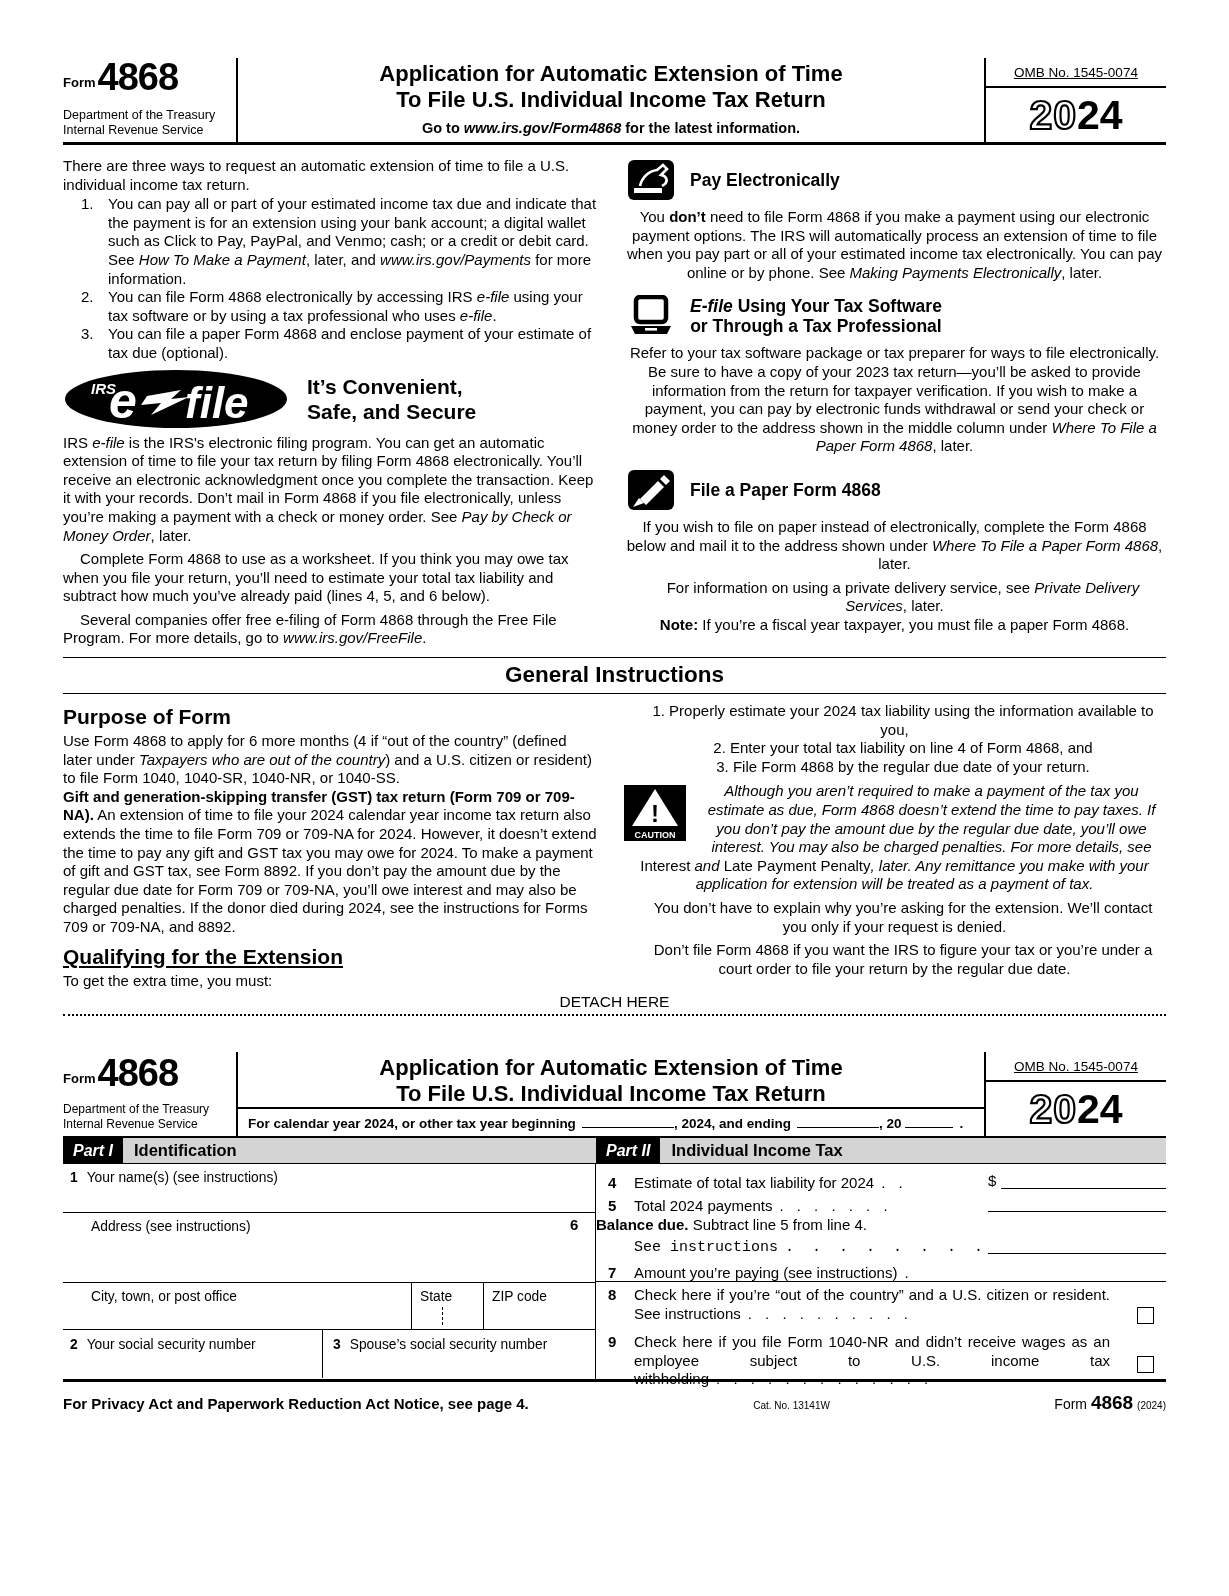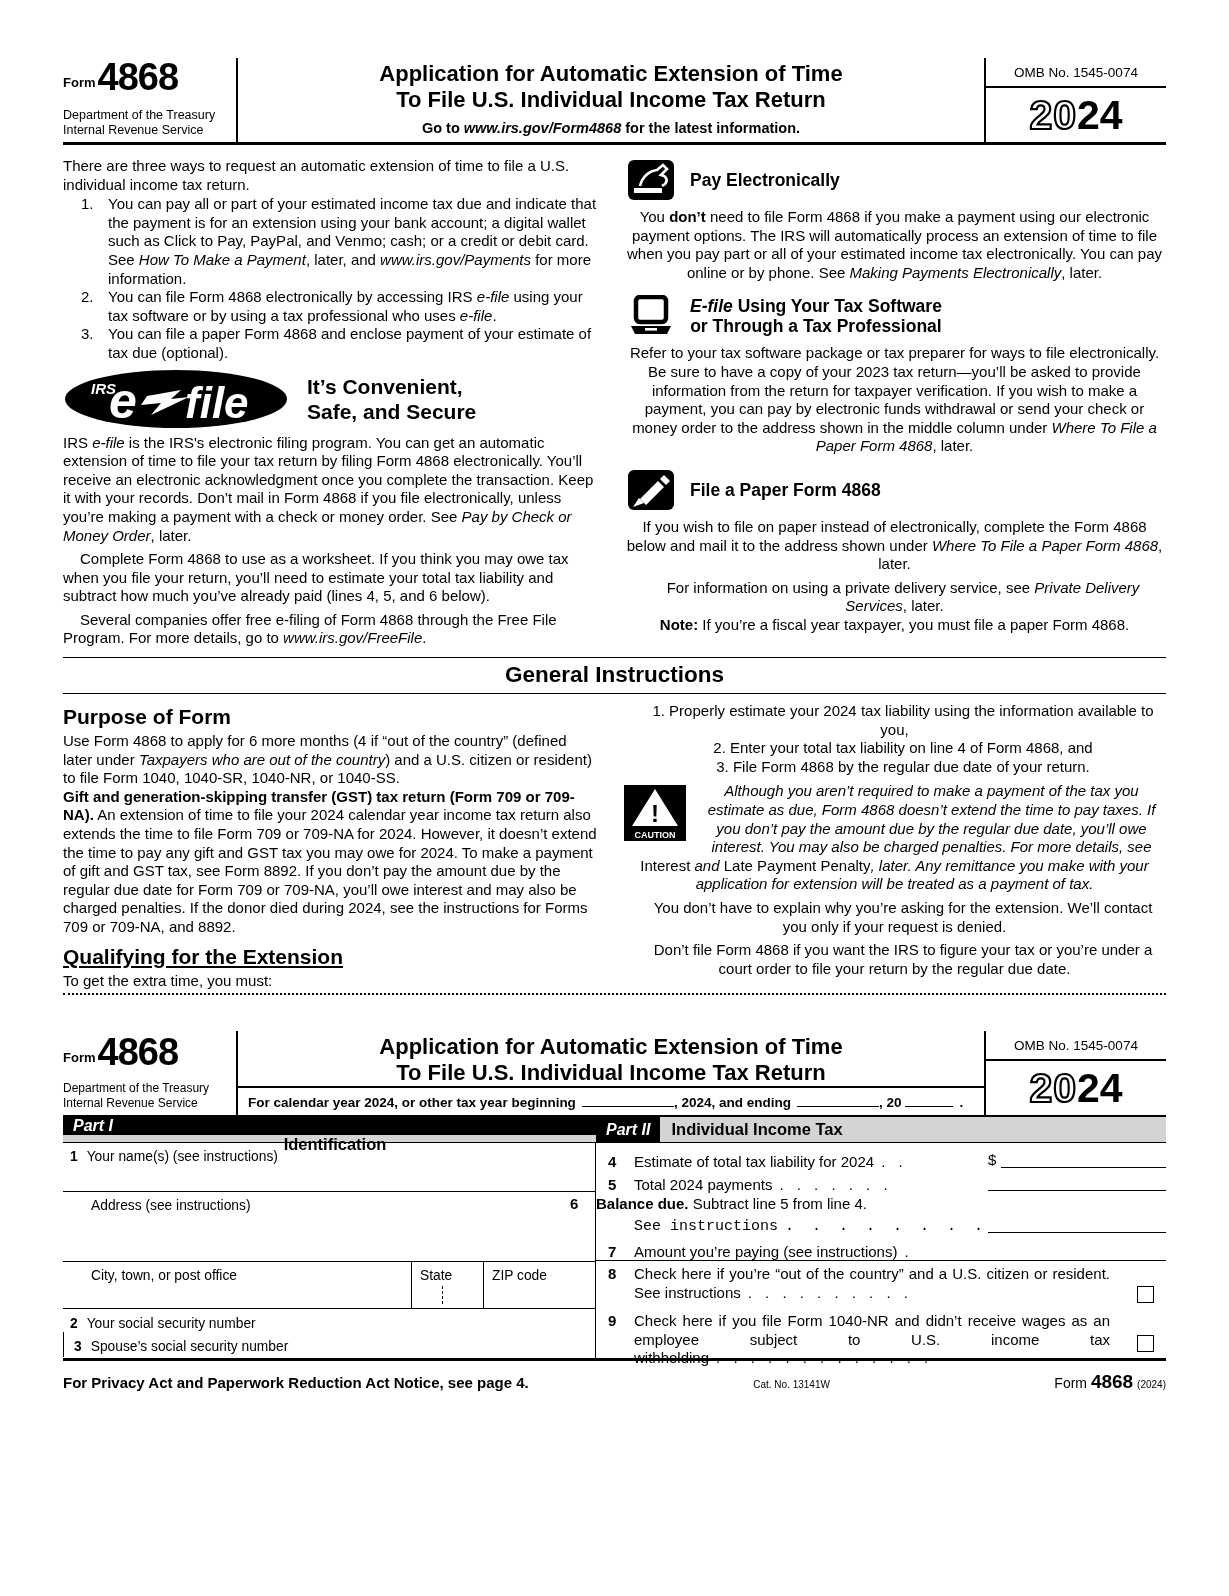--- a/index.html
+++ b/index.html
@@ -17,21 +17,21 @@
   .hdr-left { width: 175px; border-right: 2px solid #000; padding: 2px 8px 4px 0; }
   .formline { display: flex; align-items: flex-end; }
   .fw { font-size: 13px; font-weight: bold; padding-bottom: 4px; }
   .fn { font-size: 38px; font-weight: bold; letter-spacing: -1px; line-height: 34px; margin-left: 2px; }
   .dept { font-size: 12.5px; line-height: 15px; margin-top: 14px; }
   .hdr-center { flex: 1; display: flex; flex-direction: column; }
   .hc-pad { text-align: center; padding: 3px 8px 0; }
   .title { font-size: 22px; font-weight: bold; line-height: 26px; }
   .goto { font-size: 14.5px; font-weight: bold; margin-top: 7px; }
   .hdr-right { width: 182px; border-left: 2px solid #000; display: flex; flex-direction: column; }
-  .omb { font-size: 13.5px; text-align: center; padding: 7px 4px 6px; border-bottom: 2px solid #000; }
+  .omb { font-size: 13.5px; text-align: center; padding: 7px 4px 6px; border-bottom: 2px solid #000; text-decoration: underline; }
   .year { text-align: center; font-size: 41px; font-weight: bold; padding-top: 5px; line-height: 44px; }
   .year .outline { color: #fff; -webkit-text-stroke: 2.2px #000; letter-spacing: 1px; }
   @supports not (-webkit-text-stroke: 1px #000) {
     .year .outline { color:#fff; text-shadow: -1.5px -1.5px 0 #000, 1.5px -1.5px 0 #000, -1.5px 1.5px 0 #000, 1.5px 1.5px 0 #000; }
   }
 
   
   .cols { display: flex; gap: 24px; margin-top: 12px; }
   .col-l { width: 536px; }
   .col-r { flex: 1; text-align: center; }
@@ -68,37 +68,37 @@
   .hdr2 .hdr-left { padding-top: 4px; }
   .hdr2 .dept { font-size: 12px; line-height: 14.5px; margin-top: 12px; }
   .calline { border-top: 2px solid #000; margin-top: auto; font-weight: bold; font-size: 13.5px; padding: 6px 4px 5px 10px; display: flex; align-items: baseline; white-space: nowrap; }
   .blank { display: inline-block; border-bottom: 1.2px solid #000; height: 13px; }
   .b1 { width: 92px; margin-left: 6px; }
   .b2 { width: 82px; margin-left: 6px; }
   .b3 { width: 48px; margin-left: 4px; margin-right: 6px; }
 
   .partbars { display: flex; border-bottom: 1.2px solid #000; }
   .pbar { background: #d4d4d4; display: flex; align-items: stretch; height: 25px; }
-  .pbar1 { width: 533px; flex-direction: column; }
+  .pbar1 { width: 533px; }
   .pbar2 { flex: 1; }
   .plabel { background: #000; color: #fff; font-weight: bold; font-style: italic; font-size: 16px; display: flex; align-items: center; padding: 0 10px; white-space: nowrap; }
   .ptitle { font-weight: bold; font-size: 16.5px; align-self: center; margin-left: 11px; white-space: nowrap; }
 
   .fields { display: flex; border-bottom: 3px solid #000; }
   .fl { width: 533px; border-right: 1.4px solid #000; }
   .fl .flabel { font-size: 13.8px; }
   .fl .fnum { font-weight: bold; font-size: 13.8px; margin-right: 9px; }
   .row-name { height: 49px; border-bottom: 1.2px solid #000; padding: 4px 6px 0 7px; }
   .row-addr { height: 70px; border-bottom: 1.2px solid #000; padding: 4px 6px 0 28px; }
   .row-city { height: 47px; border-bottom: 1.2px solid #000; display: flex; }
   .c-city { flex: 1; padding: 4px 6px 0 28px; }
   .c-state { width: 72px; border-left: 1.2px solid #000; padding: 4px 0 0 8px; }
   .c-zip { width: 112px; border-left: 1.2px solid #000; padding: 4px 6px 0 8px; }
   .state-dash { width: 0; border-left: 1.5px dashed #000; height: 18px; margin: 2px 0 0 22px; }
-  .row-ssn { height: 48px; display: flex; flex-direction: column; }
+  .row-ssn { height: 48px; display: flex; }
   .s-a { width: 259px; padding: 5px 6px 0 7px; }
   .s-b { flex: 1; border-left: 1.2px solid #000; padding: 5px 6px 0 10px; }
 
   .fr { flex: 1; position: relative; font-size: 15px; }
   .fr .lrow { display: flex; align-items: flex-end; padding-left: 12px; }
   .fr .lnum { font-weight: bold; width: 26px; flex: none; }
   .dots { word-spacing: 9px; padding-left: 7px; white-space: nowrap; }
   .amt { margin-left: auto; width: 178px; flex: none; display: flex; align-items: flex-end; padding-bottom: 2px; }
   .dollar { font-size: 15px; padding-right: 5px; }
   .uline { flex: 1; border-bottom: 1.3px solid #000; height: 17px; }
@@ -250,20 +250,21 @@
           <text x="32" y="38" font-size="24" font-weight="bold" text-anchor="middle" fill="#000">!</text>
           <text x="32" y="54" font-size="9" font-weight="bold" text-anchor="middle" fill="#fff">CAUTION</text>
         </svg>
         <p><span class="it">Although you aren’t required to make a payment of the tax you estimate as due, Form 4868 doesn’t extend the time to pay taxes. If you don’t pay the amount due by the regular due date, you’ll owe interest. You may also be charged penalties. For more details, see </span><span>Interest</span><span class="it"> and </span><span>Late Payment Penalty</span><span class="it">, later. Any remittance you make with your application for extension will be treated as a payment of tax.</span></p>
       </div>
       <p class="ind sp">You don’t have to explain why you’re asking for the extension. We’ll contact you only if your request is denied.</p>
       <p class="ind sp">Don’t file Form 4868 if you want the IRS to figure your tax or you’re under a court order to file your return by the regular due date.</p>
     </div>
   </section>
 
+  <div class="detach">DETACH HERE</div>
   <div class="dashline"></div>
 
   <header class="hdr hdr2">
     <div class="hdr-left">
       <div class="formline">
         <span class="fw">Form</span>
         <span class="fn">4868</span>
       </div>
       <div class="dept">
         <div>Department of the Treasury</div>

